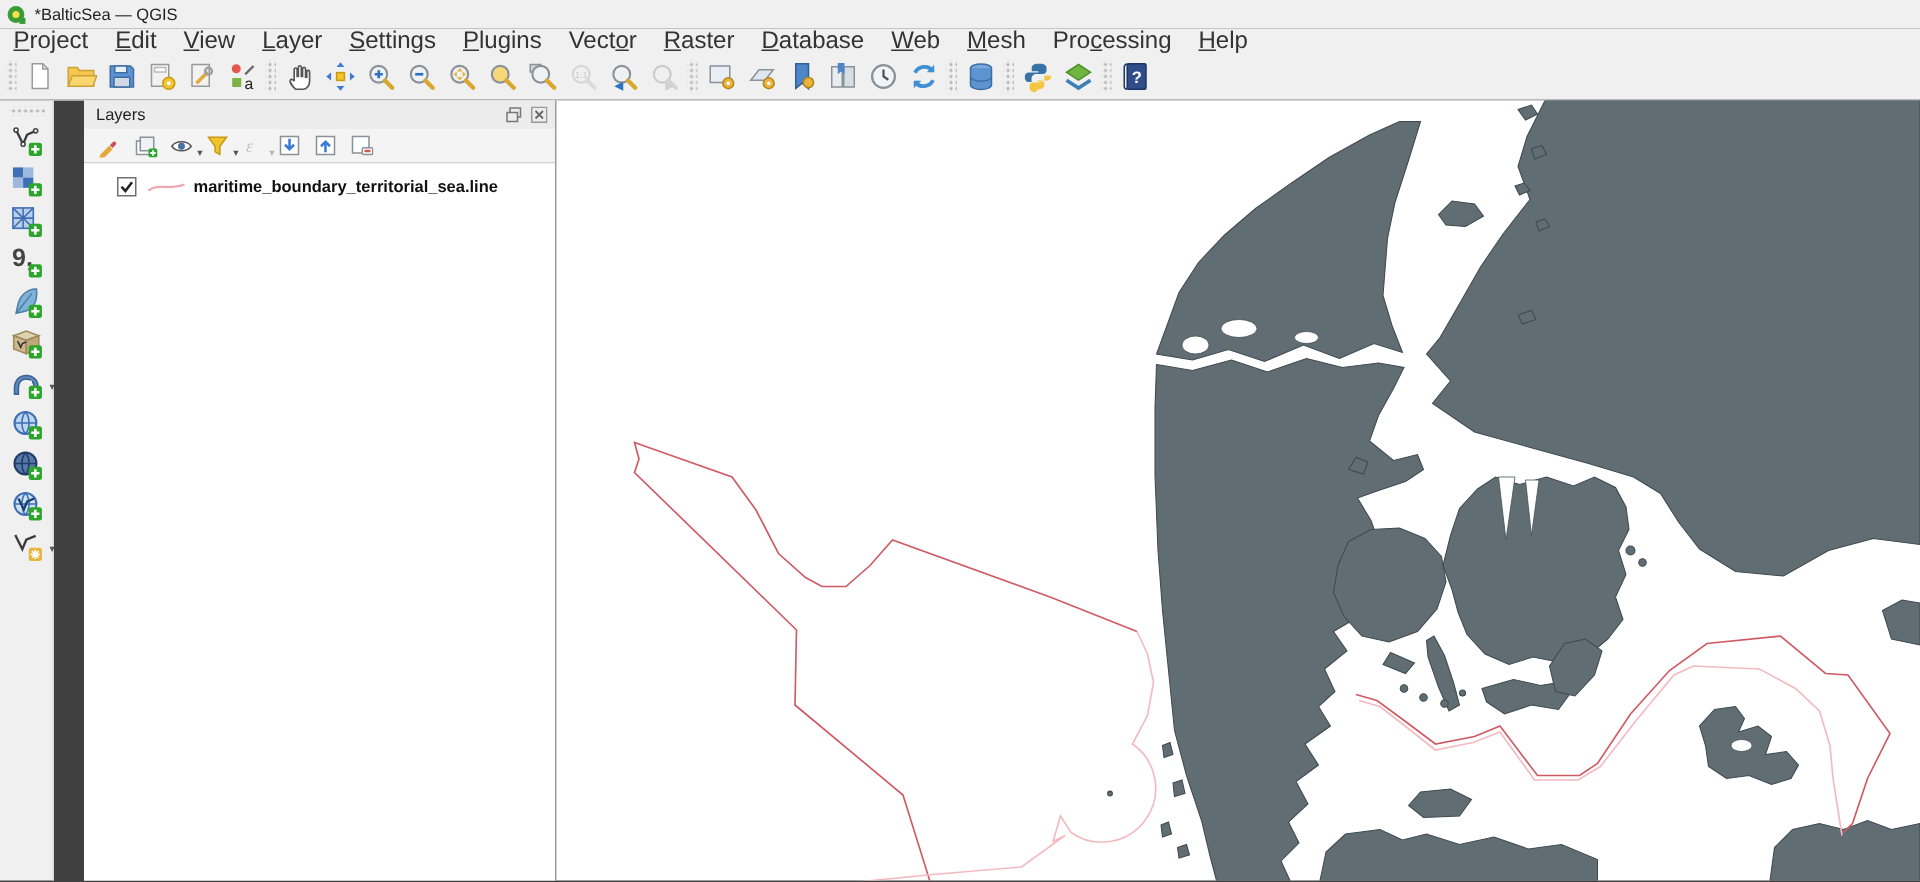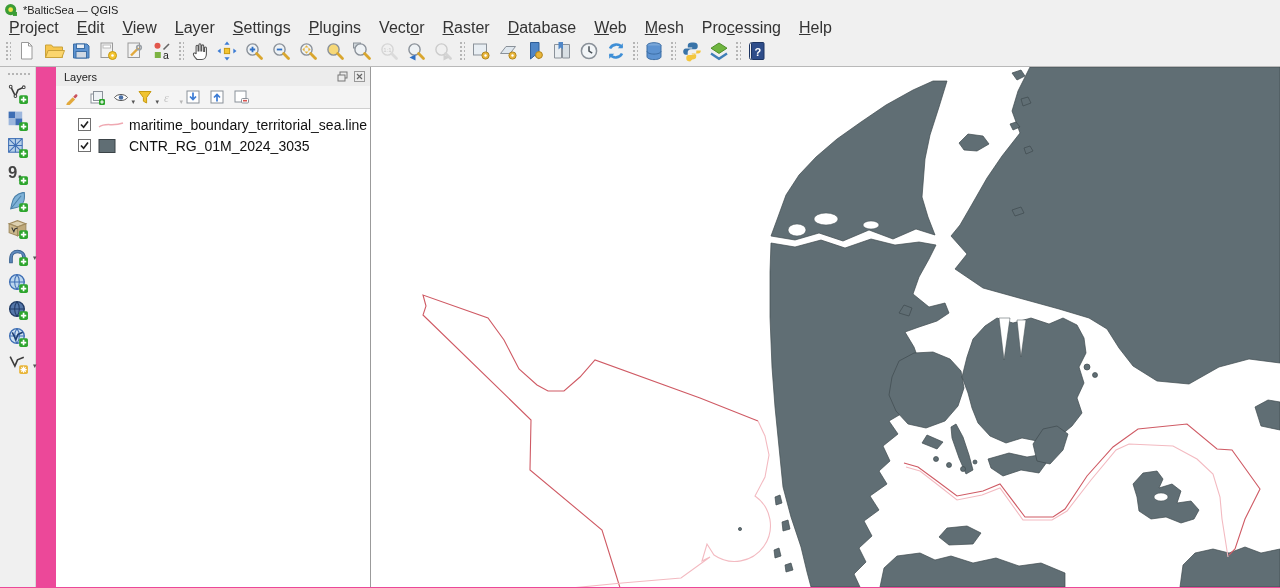--- a/index.html
+++ b/index.html
@@ -1,17 +1,17 @@
 <!DOCTYPE html>
 <html style="--land: #606e74; --landborder: #3f4a4f; --sea: #ffffff; --awz: #cf5a64; --ter: #f3bac1;"><head>
 <meta charset="utf-8">
 <style>
   * { margin:0; padding:0; box-sizing:border-box; }
   html,body { width:1280px; height:588px; overflow:hidden; font-family:"Liberation Sans", sans-serif; background:#f0f0f0; }
-  #app { width:1280px; height:588px; position:relative; background:#ec4899; }
+  #app { width:1280px; height:588px; position:relative; background:#404040; }
 
   
   #titlebar { height:19px; display:flex; align-items:center; padding-left:4px; background:#f0f0f0; }
   #titlebar .logo { width:14px; height:14px; margin-right:5px; display:inline-block; }
   #titlebar .title { font-size:11px; color:#222; }
 
   
   #menubar { height:17px; display:flex; align-items:center; background:#f0f0f0; font-size:16px; color:#333; }
   .menu-item { padding:1px 9px; cursor:default; }
   .menu-item u { text-decoration:underline; }
@@ -43,21 +43,21 @@
   .panel-toolbar { height:23px; background:#f4f4f4; display:flex; align-items:center; padding-left:6px; border-bottom:1px solid #cfcfcf; }
   .ptbtn { width:22px; height:20px; display:flex; align-items:center; justify-content:center; position:relative; margin-right:2px; border-radius:2px; }
   .ptbtn svg { width:16px; height:16px; }
   .ptbtn.disabled { opacity:.38; filter:grayscale(1); }
   .ptbtn .caret { right:-3px; bottom:1px; }
   .layer-tree { flex:1; background:#fff; padding-top:5px; }
   .layer-row { height:21px; display:flex; align-items:center; padding-left:22px; }
   .layer-row .chk { width:13px; height:13px; background:#fff; border:1px solid #707070; display:flex; align-items:center; justify-content:center; }
   .layer-row .chk svg { width:11px; height:11px; }
   .layer-row .swatch { width:26px; height:14px; margin:0 5px 0 7px; display:flex; align-items:center; }
-  .layer-row .lbl { font-size:14px; font-weight:normal; color:#111; white-space:nowrap; }
+  .layer-row .lbl { font-size:11px; font-weight:bold; color:#111; white-space:nowrap; }
   .layer-row .lbl.active { text-decoration:underline; }
 
   
   #map { flex:1; background:#fff; position:relative; }
   #map svg { display:block; }
   .land { fill:var(--land); stroke:var(--landborder); stroke-width:.7; }
   .lake { fill:var(--sea); stroke:var(--landborder); stroke-width:.5; }
   .awz  { fill:none; stroke:var(--awz); stroke-width:1.1; }
   .ter  { fill:none; stroke:var(--ter); stroke-width:1.1; }
 </style>
@@ -475,33 +475,20 @@
                 <path d="M2 5.5l2.6 2.8L9 2.5" stroke="#222" stroke-width="1.7" fill="none"></path>
               </svg>
             </span>
             <span class="swatch">
               <svg width="26" height="14" viewBox="0 0 26 14">
                 <path d="M1 9 C8 4, 14 9, 25 5" fill="none" stroke="#efa9b2" stroke-width="1.5"></path>
               </svg>
             </span>
             <span class="lbl">maritime_boundary_territorial_sea.line</span>
           </div>
-          <div class="layer-row">
-            <span class="chk">
-              <svg viewBox="0 0 11 11">
-                <path d="M2 5.5l2.6 2.8L9 2.5" stroke="#222" stroke-width="1.7" fill="none"></path>
-              </svg>
-            </span>
-            <span class="swatch">
-              <svg width="26" height="14" viewBox="0 0 26 14">
-                <rect x="1" y="0.5" width="16" height="13" fill="#606e74" stroke="#3b4347"></rect>
-              </svg>
-            </span>
-            <span class="lbl">CNTR_RG_01M_2024_3035</span>
-          </div>
         </div>
     </div>
 
     <div id="map">
       <svg width="909" height="520" viewBox="0 0 909 520">
 
         <path class="land" d="M659,0 L909,0 L909,296 L878,292 L848,300 L818,317 L786,314 L762,299 L748,281 L736,262 L718,251 L688,242 L648,231 L612,221 L584,202 L596,187 L580,169 L589,158 L600,139 L616,111 L631,89 L649,66 L641,44 L647,24 Z"></path>
         <path class="land" d="M641,6 l9,-3 l4,6 l-8,4 Z"></path>
         <path class="land" d="M650,32 l7,-2 l3,6 l-8,3 Z"></path>
         <path class="land" d="M639,57 l6,-2 l4,5 l-7,3 Z"></path>

